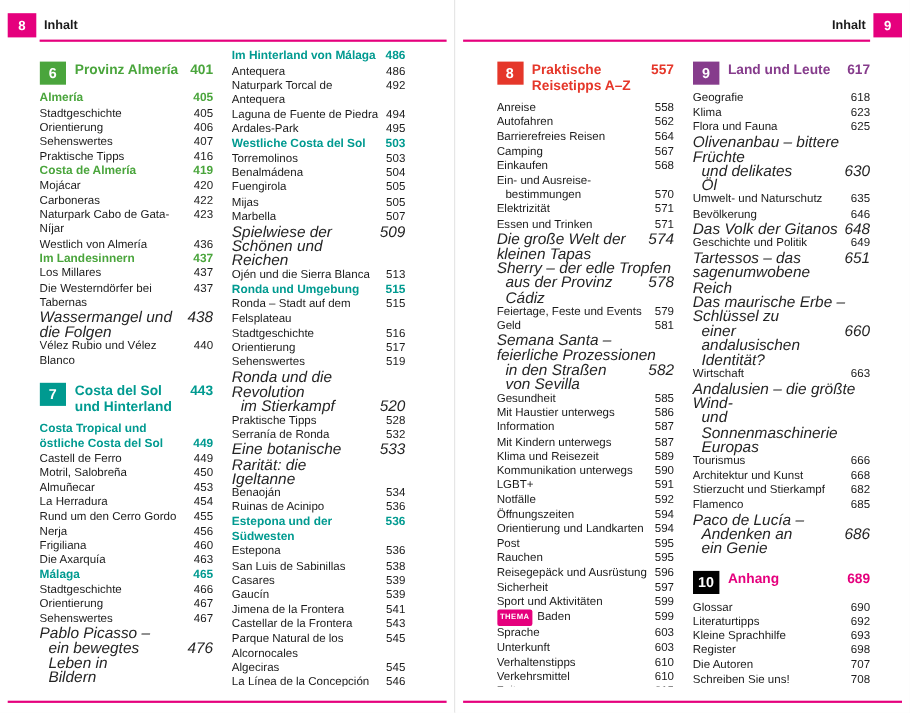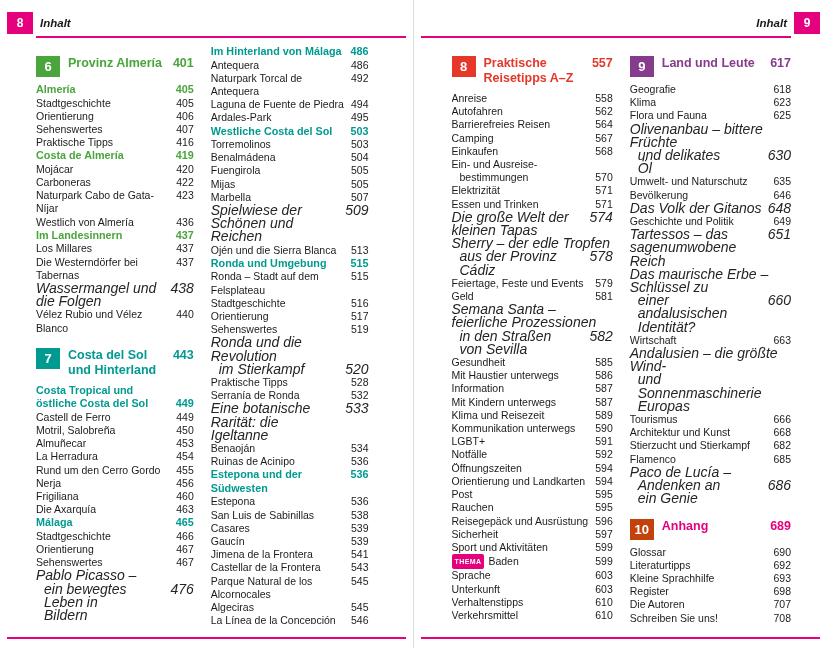--- a/index.html
+++ b/index.html
@@ -18,21 +18,21 @@
     position: absolute; top: 12px; width: 26px; height: 22px;
     background: var(--magenta); color: #fff;
     font-weight: bold; font-size: 12px;
     display: flex; align-items: center; justify-content: center;
   }
   .page-left  .pagenum-box { left: 7px; }
   .page-right .pagenum-box { right: 7px; }
 
   .head-label {
     position: absolute; top: 17px;
-    font-weight: bold; font-size: 11.5px; color: #1a1a1a; font-style: italic;
+    font-weight: bold; font-size: 11.5px; color: #1a1a1a;
   }
   .page-left  .head-label { left: 40px; }
   .page-right .head-label { right: 40px; }
 
   .head-rule { position: absolute; top: 36px; height: 2px; background: var(--magenta); }
   .page-left  .head-rule { left: 36px; right: 7px; }
   .page-right .head-rule { left: 7px; right: 36px; }
 
   .foot-rule { position: absolute; bottom: 9px; height: 2px; background: var(--magenta); left: 7px; right: 7px; }
 
@@ -827,21 +827,21 @@
             </div>
           </div>
           <div class="entry italic">
             <div class="line">Paco de Lucía –</div>
             <div class="line cont row">
               <span class="t">Andenken an ein Genie</span>
               <span class="pg">686</span>
             </div>
           </div>
           <div class="chapter">
-            <div class="ch-box" style="background: #c2410c;">10</div>
+            <div class="ch-box" style="background: #000000;">10</div>
             <div class="ch-body" style="color: rgb(229, 0, 125);">
               <div class="row">
                 <span class="t">Anhang</span>
                 <span class="pg">689</span>
               </div>
             </div>
           </div>
           <div class="entry">
             <div class="line row">
               <span class="t">Glossar</span>

